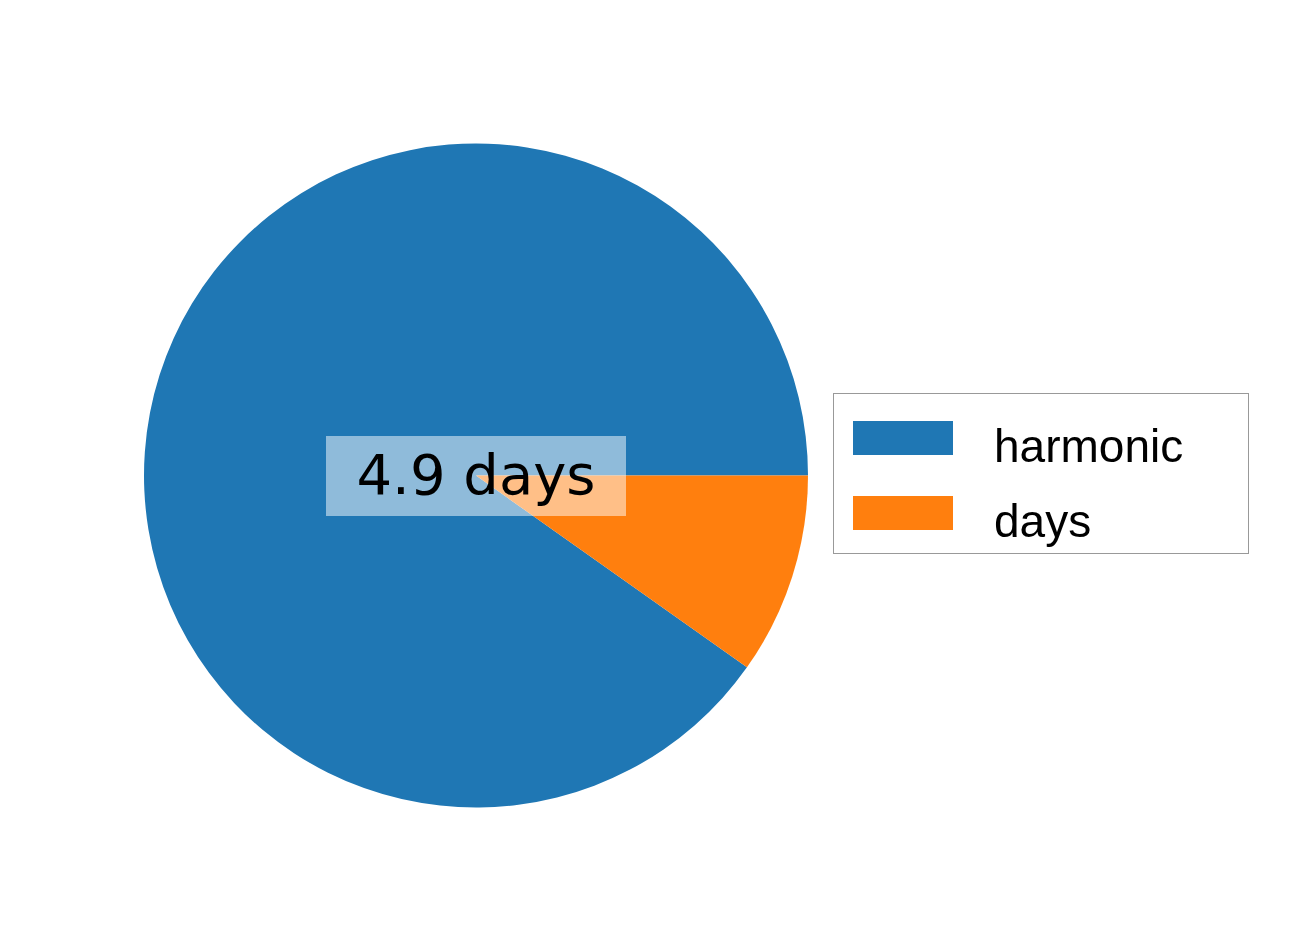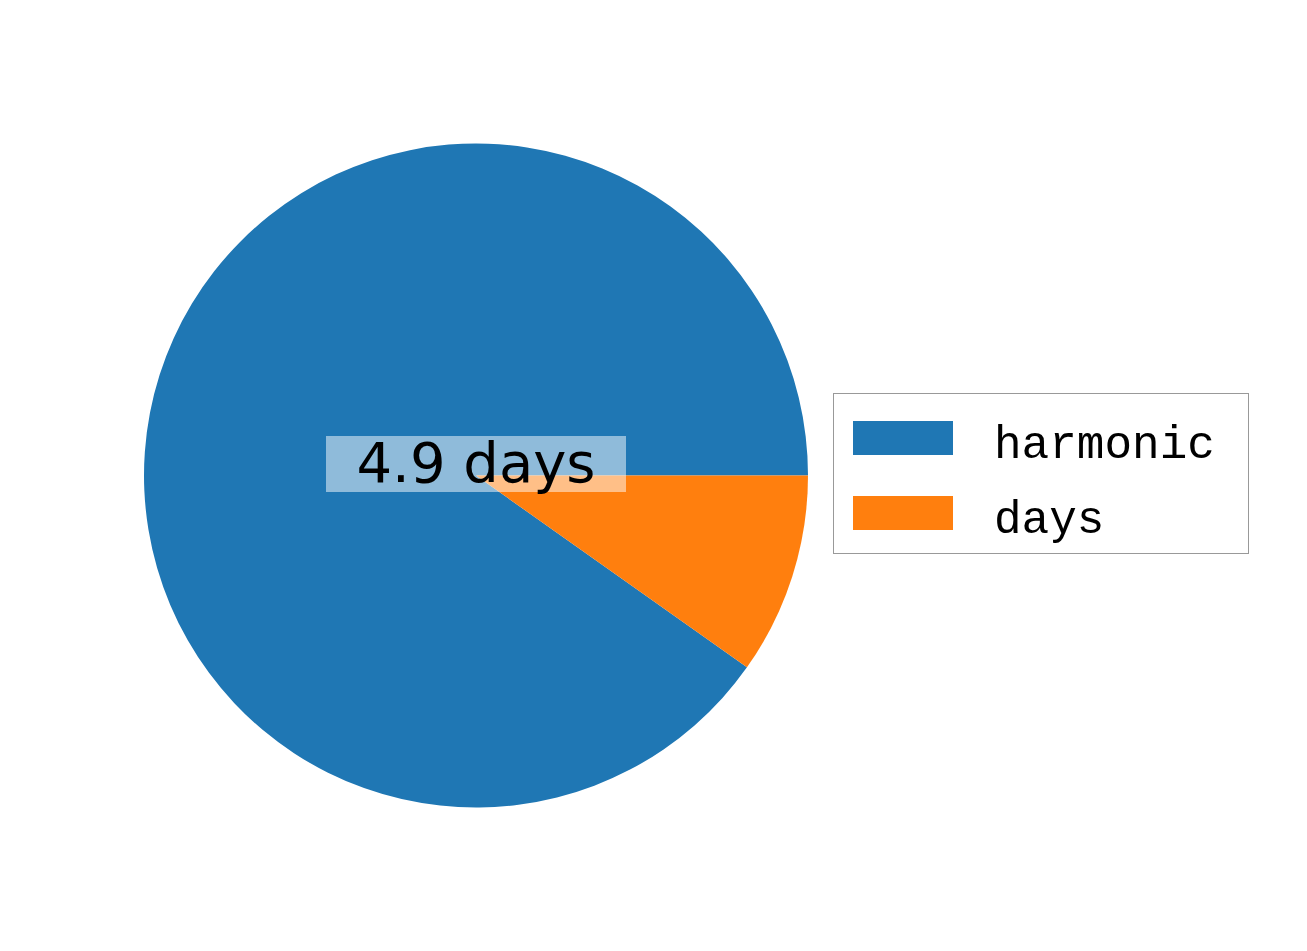--- a/index.html
+++ b/index.html
@@ -21,21 +21,21 @@
     top: 0;
     width: 1307px;
     height: 951px;
   }
   
   #center-label-box {
     position: absolute;
     left: 326px;
     top: 436px;
     width: 300px;
-    height: 56px;
+    height: 80px;
     background: rgba(255, 255, 255, 0.5);
     display: flex;
     align-items: center;
     justify-content: center;
     box-sizing: border-box;
   }
   #center-label-text {
     font-family: "DejaVu Sans", sans-serif;
     font-size: 56px;
     line-height: 1;
@@ -68,21 +68,21 @@
   .legend-swatch {
     position: absolute;
     left: 19px;
     width: 100px;
     height: 34px;
     top: 5px;
   }
   .legend-label {
     position: absolute;
     left: 160px;
-    font-family: Liberation Mono, monospace;
+    font-family: Liberation Sans, sans-serif;
     font-size: 46px;
     line-height: 44px;
     color: #000000;
     white-space: nowrap;
     margin-top: 16px;
   }
 </style>
 </head>
 <body>
 

